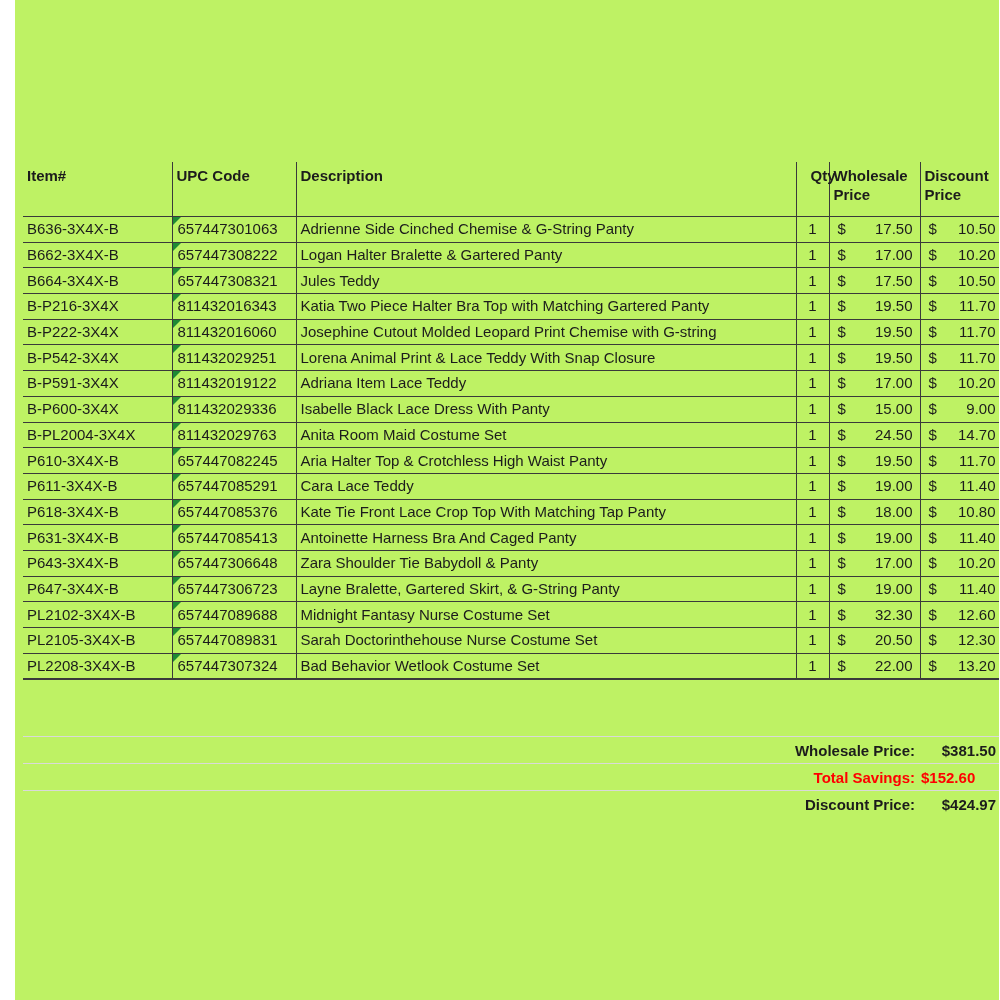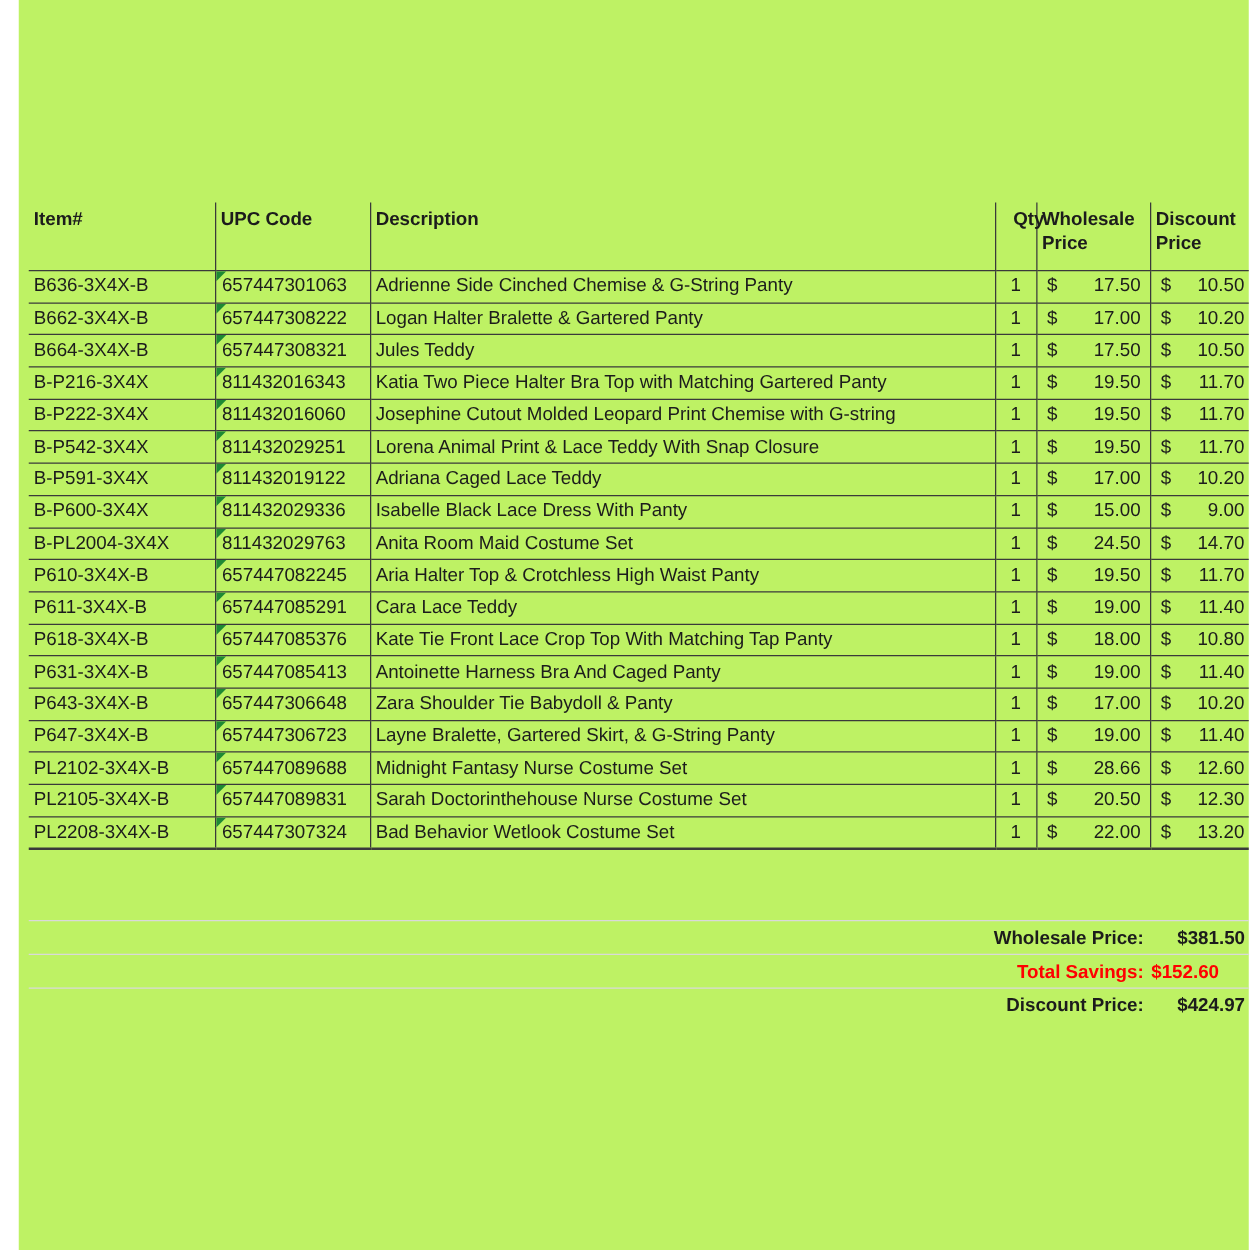--- a/index.html
+++ b/index.html
@@ -111,21 +111,21 @@
           <td class="c-item">B-P542-3X4X</td>
           <td class="c-upc"><span class="flag"></span>811432029251</td>
           <td class="c-desc">Lorena Animal Print &amp; Lace Teddy With Snap Closure</td>
           <td class="c-qty">1</td>
           <td class="c-price"><span class="cur">$</span><span class="amt">19.50</span></td>
           <td class="c-price"><span class="cur">$</span><span class="amt">11.70</span></td>
         </tr>
         <tr>
           <td class="c-item">B-P591-3X4X</td>
           <td class="c-upc"><span class="flag"></span>811432019122</td>
-          <td class="c-desc">Adriana Caged Lace Teddy</td>
+          <td class="c-desc">Adriana Item Lace Teddy</td>
           <td class="c-qty">1</td>
           <td class="c-price"><span class="cur">$</span><span class="amt">17.00</span></td>
           <td class="c-price"><span class="cur">$</span><span class="amt">10.20</span></td>
         </tr>
         <tr>
           <td class="c-item">B-P600-3X4X</td>
           <td class="c-upc"><span class="flag"></span>811432029336</td>
           <td class="c-desc">Isabelle Black Lace Dress With Panty</td>
           <td class="c-qty">1</td>
           <td class="c-price"><span class="cur">$</span><span class="amt">15.00</span></td>
@@ -185,21 +185,21 @@
           <td class="c-desc">Layne Bralette, Gartered Skirt, &amp; G-String Panty</td>
           <td class="c-qty">1</td>
           <td class="c-price"><span class="cur">$</span><span class="amt">19.00</span></td>
           <td class="c-price"><span class="cur">$</span><span class="amt">11.40</span></td>
         </tr>
         <tr>
           <td class="c-item">PL2102-3X4X-B</td>
           <td class="c-upc"><span class="flag"></span>657447089688</td>
           <td class="c-desc">Midnight Fantasy Nurse Costume Set</td>
           <td class="c-qty">1</td>
-          <td class="c-price"><span class="cur">$</span><span class="amt">28.66</span></td>
+          <td class="c-price"><span class="cur">$</span><span class="amt">32.30</span></td>
           <td class="c-price"><span class="cur">$</span><span class="amt">12.60</span></td>
         </tr>
         <tr>
           <td class="c-item">PL2105-3X4X-B</td>
           <td class="c-upc"><span class="flag"></span>657447089831</td>
           <td class="c-desc">Sarah Doctorinthehouse Nurse Costume Set</td>
           <td class="c-qty">1</td>
           <td class="c-price"><span class="cur">$</span><span class="amt">20.50</span></td>
           <td class="c-price"><span class="cur">$</span><span class="amt">12.30</span></td>
         </tr>

